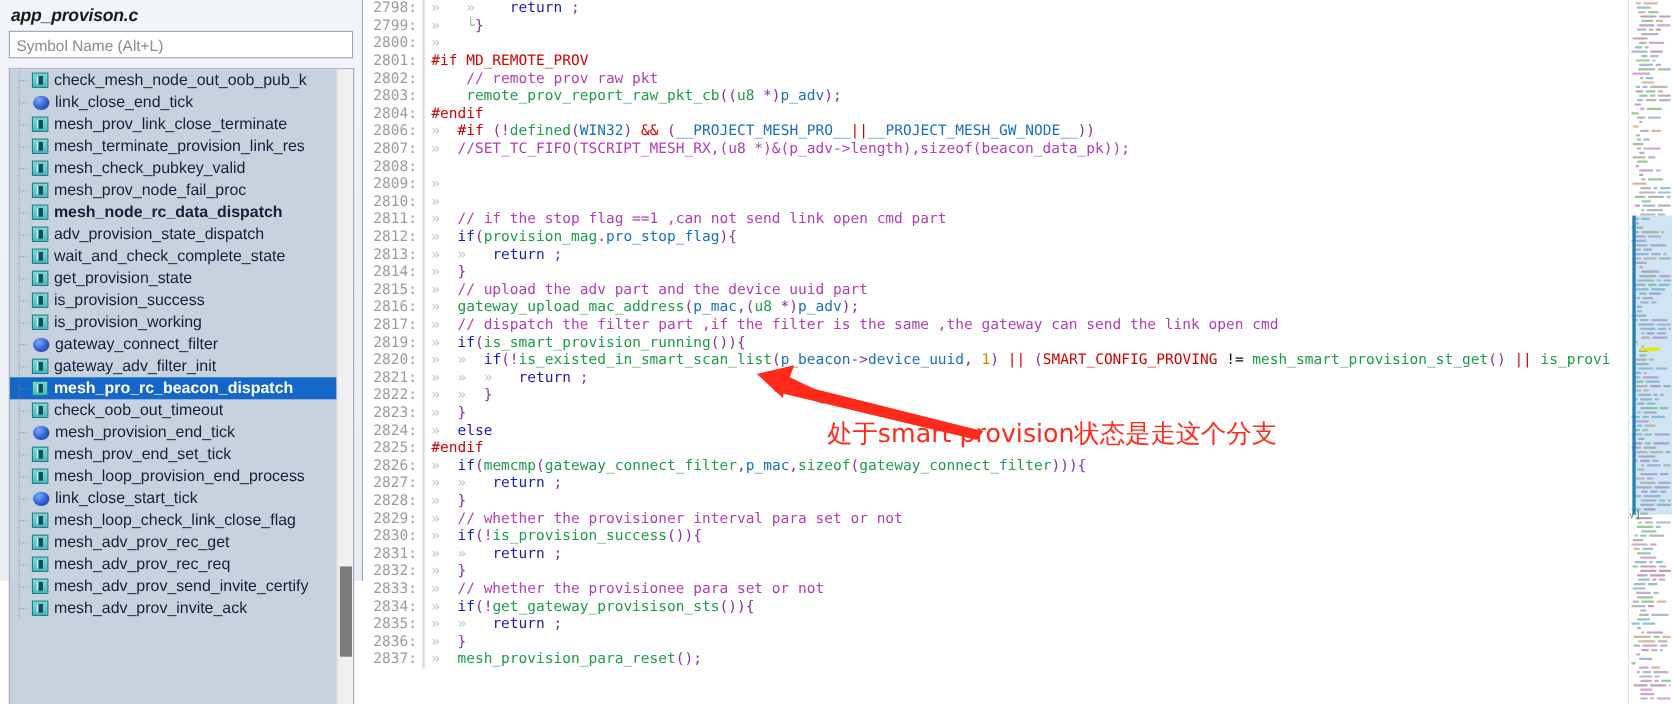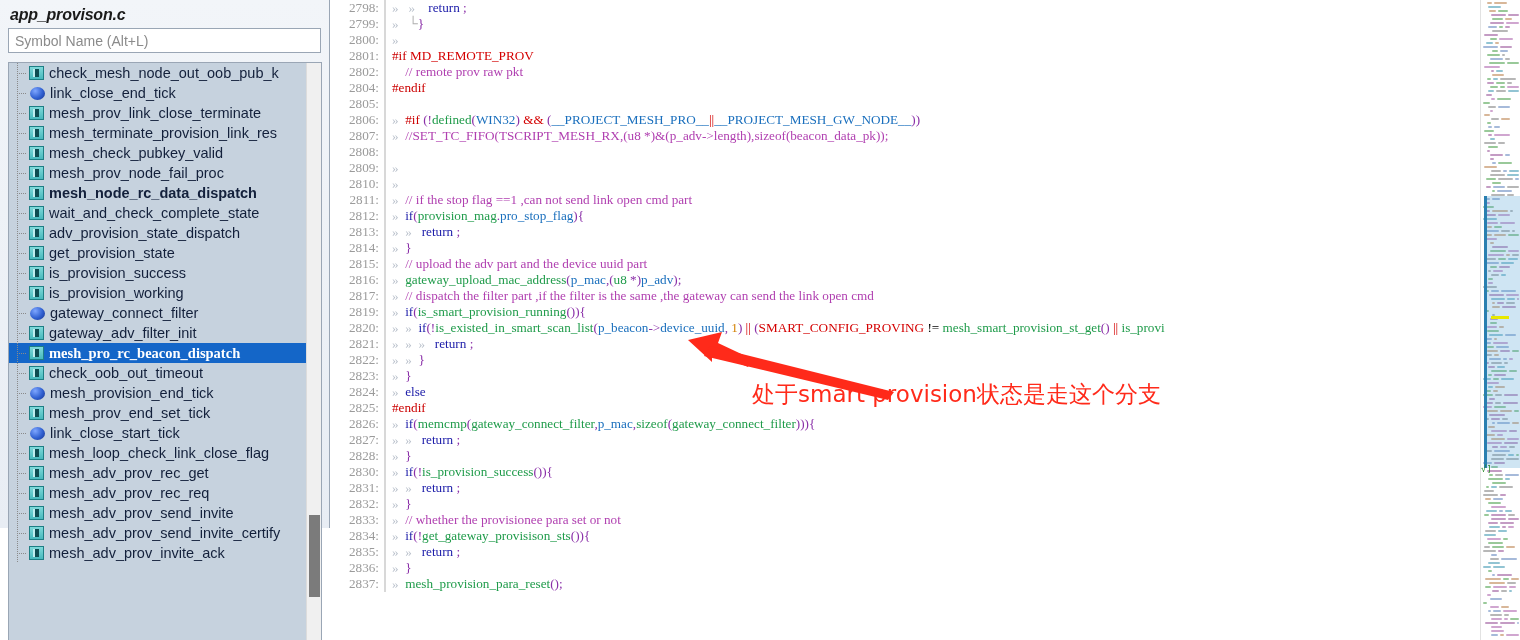--- a/index.html
+++ b/index.html
@@ -115,21 +115,21 @@
     background: radial-gradient(circle at 35% 30%, #7ea6ff 0%, #2f5fd0 55%, #17328a 100%);
     border-radius: 50%;
     width: 13px; height: 13px;
     margin-left: 1px;
   }
   .sym-label { overflow: visible; }
   .sym-row.bold .sym-label { font-weight: bold; }
   .sym-row.selected {
     background: #1466c8;
   }
-  .sym-row.selected .sym-label { color: #ffffff; font-weight: bold; font-family: Liberation Serif, serif; }
+  .sym-row.selected .sym-label { color: #ffffff; font-weight: bold; }
 
   
   #sym-scroll-track {
     position: absolute;
     right: 0; top: 0;
     width: 15px; height: 100%;
     background: #f0f0f0;
     border-left: 1px solid #dcdcdc;
   }
   #sym-scroll-thumb {
@@ -146,21 +146,20 @@
     height: 640px;
     background: #ffffff;
     overflow: hidden;
     font-family: "DejaVu Sans Mono", "Liberation Mono", monospace;
   }
   #code-scroll {
     position: absolute;
     left: 0; top: 0;
     width: 1150px; height: 640px;
     overflow: hidden;
-    font-family: Liberation Serif, serif;
   }
   .cline {
     display: flex;
     align-items: flex-start;
     height: 16px;
     line-height: 16px;
     font-size: 13.2px;
     white-space: pre;
   }
   .lnum {
@@ -300,26 +299,26 @@
             <span class="sym-label">mesh_prov_node_fail_proc</span>
           </div>
           <div class="sym-row bold">
             <span class="tree-dots"></span>
             <span class="ico fn"></span>
             <span class="sym-label">mesh_node_rc_data_dispatch</span>
           </div>
           <div class="sym-row">
             <span class="tree-dots"></span>
             <span class="ico fn"></span>
+            <span class="sym-label">adv_provision_state_dispatch</span>
+          </div>
+          <div class="sym-row">
+            <span class="tree-dots"></span>
+            <span class="ico fn"></span>
             <span class="sym-label">wait_and_check_complete_state</span>
-          </div>
-          <div class="sym-row">
-            <span class="tree-dots"></span>
-            <span class="ico fn"></span>
-            <span class="sym-label">adv_provision_state_dispatch</span>
           </div>
           <div class="sym-row">
             <span class="tree-dots"></span>
             <span class="ico fn"></span>
             <span class="sym-label">get_provision_state</span>
           </div>
           <div class="sym-row">
             <span class="tree-dots"></span>
             <span class="ico fn"></span>
             <span class="sym-label">is_provision_success</span>
@@ -354,42 +353,42 @@
             <span class="ico var"></span>
             <span class="sym-label">mesh_provision_end_tick</span>
           </div>
           <div class="sym-row">
             <span class="tree-dots"></span>
             <span class="ico fn"></span>
             <span class="sym-label">mesh_prov_end_set_tick</span>
           </div>
           <div class="sym-row">
             <span class="tree-dots"></span>
+            <span class="ico fn"></span>
+            <span class="sym-label">mesh_loop_provision_end_process</span>
+          </div>
+          <div class="sym-row">
+            <span class="tree-dots"></span>
             <span class="ico var"></span>
             <span class="sym-label">link_close_start_tick</span>
           </div>
           <div class="sym-row">
             <span class="tree-dots"></span>
             <span class="ico fn"></span>
             <span class="sym-label">mesh_loop_check_link_close_flag</span>
           </div>
           <div class="sym-row">
             <span class="tree-dots"></span>
             <span class="ico fn"></span>
             <span class="sym-label">mesh_adv_prov_rec_get</span>
           </div>
           <div class="sym-row">
             <span class="tree-dots"></span>
             <span class="ico fn"></span>
             <span class="sym-label">mesh_adv_prov_rec_req</span>
-          </div>
-          <div class="sym-row">
-            <span class="tree-dots"></span>
-            <span class="ico fn"></span>
-            <span class="sym-label">mesh_adv_prov_send_invite</span>
           </div>
           <div class="sym-row">
             <span class="tree-dots"></span>
             <span class="ico fn"></span>
             <span class="sym-label">mesh_adv_prov_send_invite_certify</span>
           </div>
           <div class="sym-row">
             <span class="tree-dots"></span>
             <span class="ico fn"></span>
             <span class="sym-label">mesh_adv_prov_invite_ack</span>
@@ -401,22 +400,22 @@
     </div>
   </div>
 
   <div id="editor">
     <div id="code-scroll">
         <div class="cline"><span class="lnum">2798:</span><span class="gutterbar"></span><span class="ctext"><span class="t-tab">»</span><span class="t-def">   </span><span class="t-tab">»</span><span class="t-def">    </span><span class="t-ctl">return</span><span class="t-def"> </span><span class="t-punct">;</span></span></div>
         <div class="cline"><span class="lnum">2799:</span><span class="gutterbar"></span><span class="ctext"><span class="t-tab">»</span><span class="t-def">   </span><span class="guide">└</span><span class="t-punct">}</span></span></div>
         <div class="cline"><span class="lnum">2800:</span><span class="gutterbar"></span><span class="ctext"><span class="t-tab">»</span></span></div>
         <div class="cline"><span class="lnum">2801:</span><span class="gutterbar"></span><span class="ctext"><span class="t-kw">#if</span><span class="t-def"> </span><span class="t-pp">MD_REMOTE_PROV</span></span></div>
         <div class="cline"><span class="lnum">2802:</span><span class="gutterbar"></span><span class="ctext"><span class="t-def">    </span><span class="t-cmt">// remote prov raw pkt</span></span></div>
+        <div class="cline"><span class="lnum">2803:</span><span class="gutterbar"></span><span class="ctext"><span class="t-def">    </span><span class="t-fn">remote_prov_report_raw_pkt_cb</span><span class="t-punct">((</span><span class="t-fn">u8 </span><span class="t-punct">*)</span><span class="t-id">p_adv</span><span class="t-punct">);</span></span></div>
         <div class="cline"><span class="lnum">2804:</span><span class="gutterbar"></span><span class="ctext"><span class="t-kw">#endif</span></span></div>
-        <div class="cline"><span class="lnum">2805:</span><span class="gutterbar"></span><span class="ctext"></span></div>
         <div class="cline"><span class="lnum">2806:</span><span class="gutterbar"></span><span class="ctext"><span class="t-tab">»</span><span class="t-def">  </span><span class="t-kw">#if</span><span class="t-def"> </span><span class="t-punct">(!</span><span class="t-fn">defined</span><span class="t-punct">(</span><span class="t-id">WIN32</span><span class="t-punct">) </span><span class="t-op">&amp;&amp;</span><span class="t-punct"> (</span><span class="t-id">__PROJECT_MESH_PRO__</span><span class="t-op">||</span><span class="t-id">__PROJECT_MESH_GW_NODE__</span><span class="t-punct">))</span></span></div>
         <div class="cline"><span class="lnum">2807:</span><span class="gutterbar"></span><span class="ctext"><span class="t-tab">»</span><span class="t-def">  </span><span class="t-cmt">//SET_TC_FIFO(TSCRIPT_MESH_RX,(u8 *)&amp;(p_adv-&gt;length),sizeof(beacon_data_pk));</span></span></div>
         <div class="cline"><span class="lnum">2808:</span><span class="gutterbar"></span><span class="ctext"></span></div>
         <div class="cline"><span class="lnum">2809:</span><span class="gutterbar"></span><span class="ctext"><span class="t-tab">»</span></span></div>
         <div class="cline"><span class="lnum">2810:</span><span class="gutterbar"></span><span class="ctext"><span class="t-tab">»</span></span></div>
         <div class="cline"><span class="lnum">2811:</span><span class="gutterbar"></span><span class="ctext"><span class="t-tab">»</span><span class="t-def">  </span><span class="t-cmt">// if the stop flag ==1 ,can not send link open cmd part</span></span></div>
         <div class="cline"><span class="lnum">2812:</span><span class="gutterbar"></span><span class="ctext"><span class="t-tab">»</span><span class="t-def">  </span><span class="t-ctl">if</span><span class="t-punct">(</span><span class="t-fn">provision_mag</span><span class="t-punct">.</span><span class="t-id">pro_stop_flag</span><span class="t-punct">){</span></span></div>
         <div class="cline"><span class="lnum">2813:</span><span class="gutterbar"></span><span class="ctext"><span class="t-tab">»</span><span class="t-def">  </span><span class="t-tab">»</span><span class="t-def">   </span><span class="t-ctl">return</span><span class="t-def"> </span><span class="t-punct">;</span></span></div>
         <div class="cline"><span class="lnum">2814:</span><span class="gutterbar"></span><span class="ctext"><span class="t-tab">»</span><span class="t-def">  </span><span class="t-punct">}</span></span></div>
         <div class="cline"><span class="lnum">2815:</span><span class="gutterbar"></span><span class="ctext"><span class="t-tab">»</span><span class="t-def">  </span><span class="t-cmt">// upload the adv part and the device uuid part</span></span></div>
@@ -425,20 +424,21 @@
         <div class="cline"><span class="lnum">2819:</span><span class="gutterbar"></span><span class="ctext"><span class="t-tab">»</span><span class="t-def">  </span><span class="t-ctl">if</span><span class="t-punct">(</span><span class="t-fn">is_smart_provision_running</span><span class="t-punct">()){</span></span></div>
         <div class="cline"><span class="lnum">2820:</span><span class="gutterbar"></span><span class="ctext"><span class="t-tab">»</span><span class="t-def">  </span><span class="t-tab">»</span><span class="t-def">  </span><span class="t-ctl">if</span><span class="t-punct">(!</span><span class="t-fn">is_existed_in_smart_scan_list</span><span class="t-punct">(</span><span class="t-id">p_beacon</span><span class="t-punct">-&gt;</span><span class="t-id">device_uuid</span><span class="t-punct">, </span><span class="t-num">1</span><span class="t-punct">) </span><span class="t-op">||</span><span class="t-punct"> (</span><span class="t-pp">SMART_CONFIG_PROVING</span><span class="t-def"> != </span><span class="t-fn">mesh_smart_provision_st_get</span><span class="t-punct">() </span><span class="t-op">||</span><span class="t-fn"> is_provi</span></span></div>
         <div class="cline"><span class="lnum">2821:</span><span class="gutterbar"></span><span class="ctext"><span class="t-tab">»</span><span class="t-def">  </span><span class="t-tab">»</span><span class="t-def">  </span><span class="t-tab">»</span><span class="t-def">   </span><span class="t-ctl">return</span><span class="t-def"> </span><span class="t-punct">;</span></span></div>
         <div class="cline"><span class="lnum">2822:</span><span class="gutterbar"></span><span class="ctext"><span class="t-tab">»</span><span class="t-def">  </span><span class="t-tab">»</span><span class="t-def">  </span><span class="t-punct">}</span></span></div>
         <div class="cline"><span class="lnum">2823:</span><span class="gutterbar"></span><span class="ctext"><span class="t-tab">»</span><span class="t-def">  </span><span class="t-punct">}</span></span></div>
         <div class="cline"><span class="lnum">2824:</span><span class="gutterbar"></span><span class="ctext"><span class="t-tab">»</span><span class="t-def">  </span><span class="t-ctl">else</span></span></div>
         <div class="cline"><span class="lnum">2825:</span><span class="gutterbar"></span><span class="ctext"><span class="t-kw">#endif</span></span></div>
         <div class="cline"><span class="lnum">2826:</span><span class="gutterbar"></span><span class="ctext"><span class="t-tab">»</span><span class="t-def">  </span><span class="t-ctl">if</span><span class="t-punct">(</span><span class="t-fn">memcmp</span><span class="t-punct">(</span><span class="t-fn">gateway_connect_filter</span><span class="t-punct">,</span><span class="t-id">p_mac</span><span class="t-punct">,</span><span class="t-fn">sizeof</span><span class="t-punct">(</span><span class="t-fn">gateway_connect_filter</span><span class="t-punct">))){</span></span></div>
         <div class="cline"><span class="lnum">2827:</span><span class="gutterbar"></span><span class="ctext"><span class="t-tab">»</span><span class="t-def">  </span><span class="t-tab">»</span><span class="t-def">   </span><span class="t-ctl">return</span><span class="t-def"> </span><span class="t-punct">;</span></span></div>
         <div class="cline"><span class="lnum">2828:</span><span class="gutterbar"></span><span class="ctext"><span class="t-tab">»</span><span class="t-def">  </span><span class="t-punct">}</span></span></div>
+        <div class="cline"><span class="lnum">2829:</span><span class="gutterbar"></span><span class="ctext"><span class="t-tab">»</span><span class="t-def">  </span><span class="t-cmt">// whether the provisioner interval para set or not</span></span></div>
         <div class="cline"><span class="lnum">2830:</span><span class="gutterbar"></span><span class="ctext"><span class="t-tab">»</span><span class="t-def">  </span><span class="t-ctl">if</span><span class="t-punct">(!</span><span class="t-fn">is_provision_success</span><span class="t-punct">()){</span></span></div>
         <div class="cline"><span class="lnum">2831:</span><span class="gutterbar"></span><span class="ctext"><span class="t-tab">»</span><span class="t-def">  </span><span class="t-tab">»</span><span class="t-def">   </span><span class="t-ctl">return</span><span class="t-def"> </span><span class="t-punct">;</span></span></div>
         <div class="cline"><span class="lnum">2832:</span><span class="gutterbar"></span><span class="ctext"><span class="t-tab">»</span><span class="t-def">  </span><span class="t-punct">}</span></span></div>
         <div class="cline"><span class="lnum">2833:</span><span class="gutterbar"></span><span class="ctext"><span class="t-tab">»</span><span class="t-def">  </span><span class="t-cmt">// whether the provisionee para set or not</span></span></div>
         <div class="cline"><span class="lnum">2834:</span><span class="gutterbar"></span><span class="ctext"><span class="t-tab">»</span><span class="t-def">  </span><span class="t-ctl">if</span><span class="t-punct">(!</span><span class="t-fn">get_gateway_provisison_sts</span><span class="t-punct">()){</span></span></div>
         <div class="cline"><span class="lnum">2835:</span><span class="gutterbar"></span><span class="ctext"><span class="t-tab">»</span><span class="t-def">  </span><span class="t-tab">»</span><span class="t-def">   </span><span class="t-ctl">return</span><span class="t-def"> </span><span class="t-punct">;</span></span></div>
         <div class="cline"><span class="lnum">2836:</span><span class="gutterbar"></span><span class="ctext"><span class="t-tab">»</span><span class="t-def">  </span><span class="t-punct">}</span></span></div>
         <div class="cline"><span class="lnum">2837:</span><span class="gutterbar"></span><span class="ctext"><span class="t-tab">»</span><span class="t-def">  </span><span class="t-fn">mesh_provision_para_reset</span><span class="t-punct">();</span></span></div>
       </div>
 

